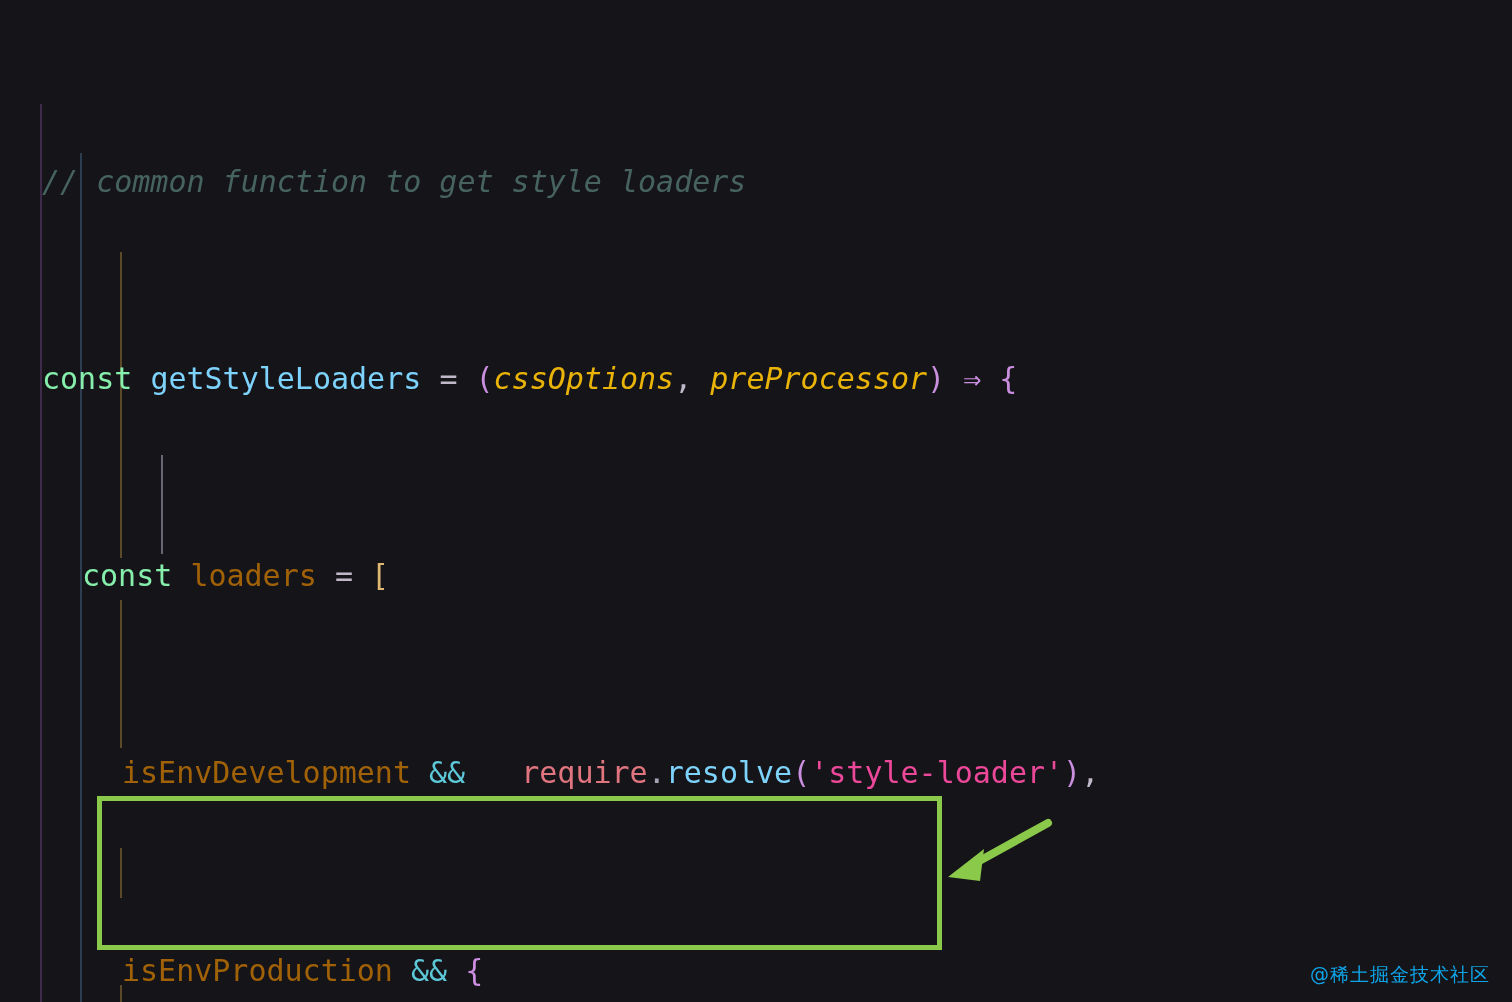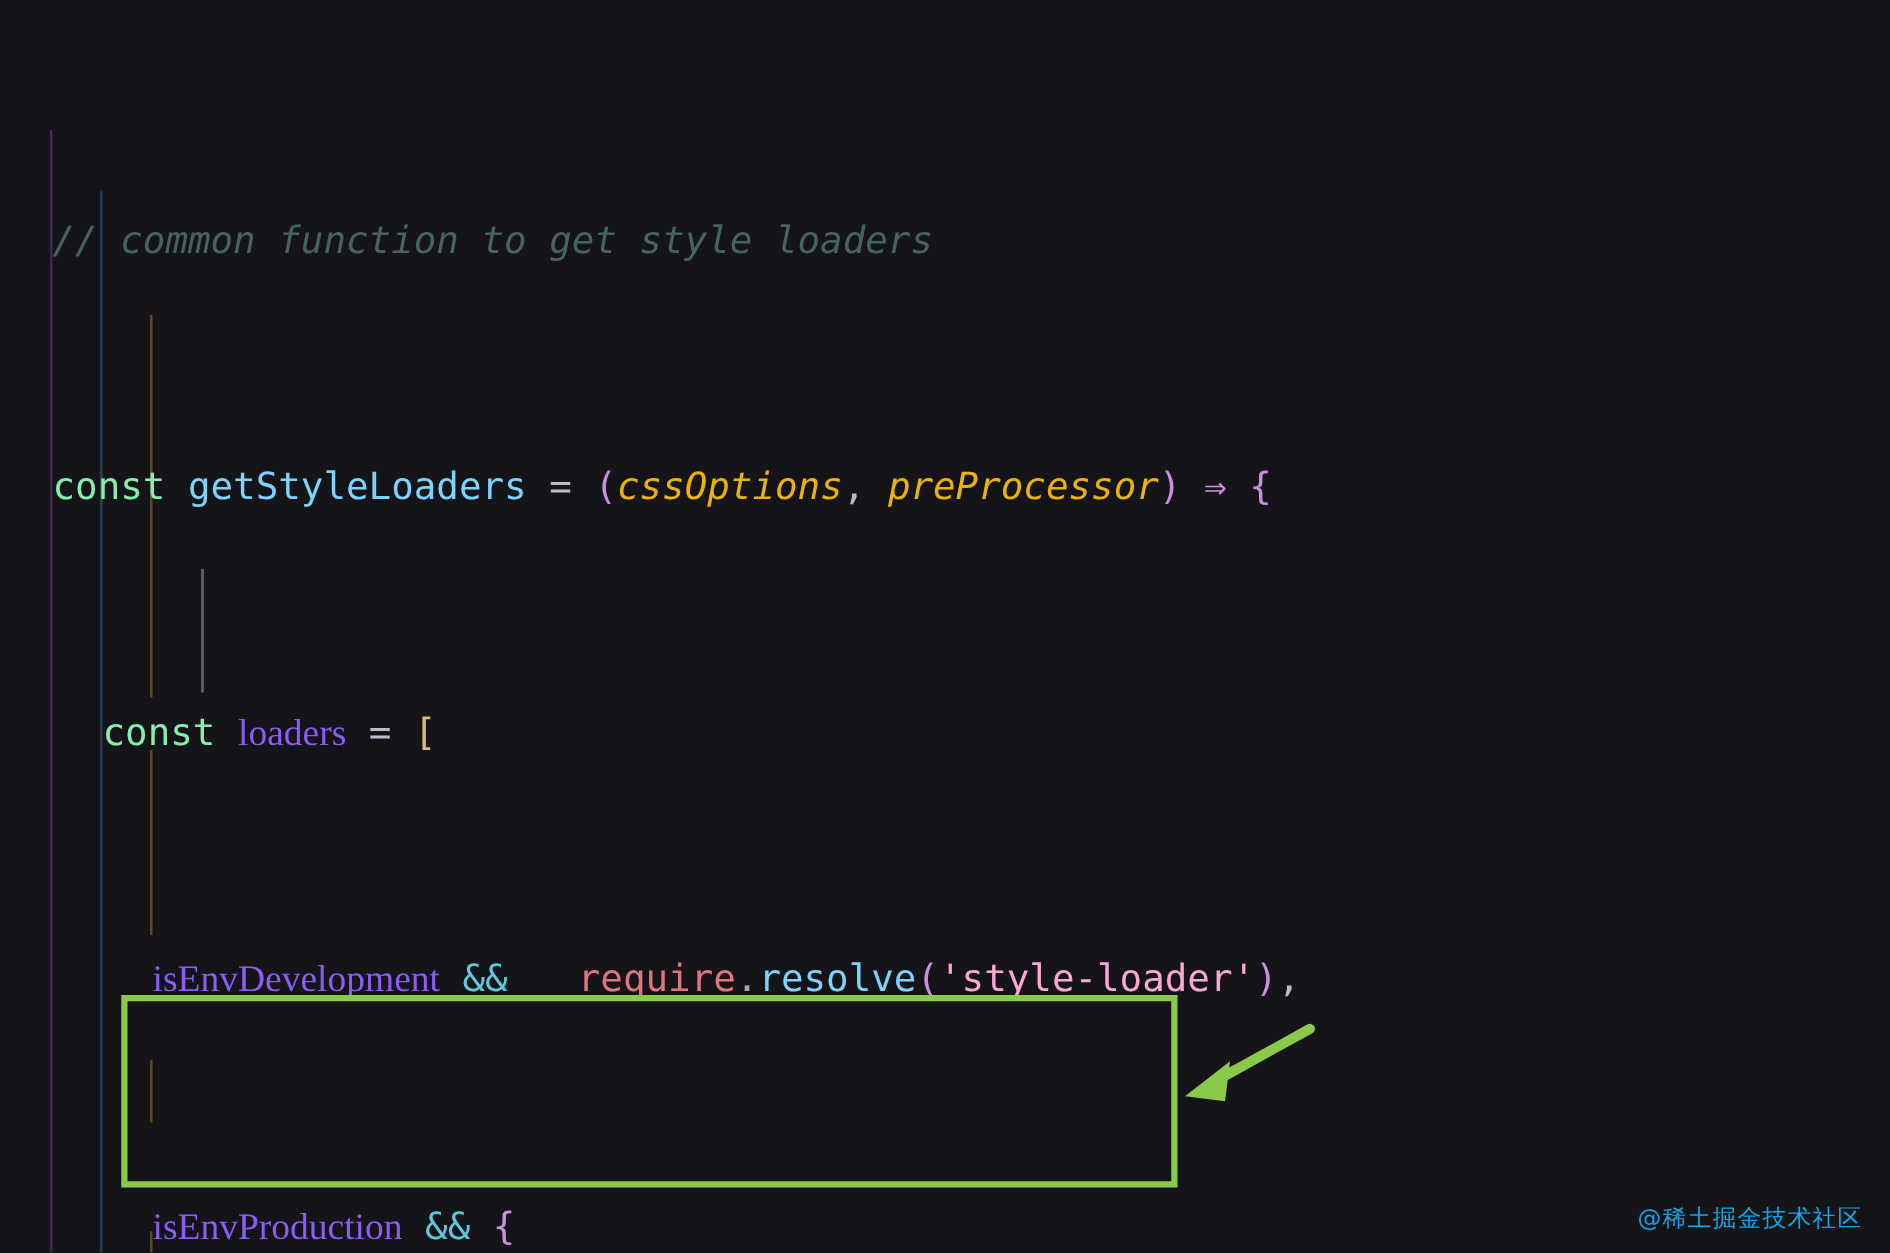--- a/index.html
+++ b/index.html
@@ -20,39 +20,39 @@
   #code {
     position: absolute;
     left: 0;
     top: 0;
     width: 1512px;
     height: 1002px;
     font-size: 30px;
     line-height: 49.3px;
     letter-spacing: 0px;
     white-space: pre;
-    padding-top: 20px;
+    padding-top: 9px;
     box-sizing: border-box;
   }
   .ln {
     height: 49.3px;
     white-space: pre;
     position: relative;
   }
 
   
   .cmt   { color: #46635f; font-style: italic; font-family: "DejaVu Sans Mono", monospace; }
   .kw    { color: #86efac; }
   .fn    { color: #7dd3fc; }
   .op    { color: #bfb9c9; }
   .par   { color: #eab308; font-style: italic; }
   .prop  { color: #e0757f; margin-left: 38px; }
-  .ident { color: #8b5cf6; font-family: Liberation Serif, serif; }
+  .ident { color: #a16207; }
   .amp   { color: #5cc8d8; }
-  .str   { color: #f9a8d4; }
+  .str   { color: #ec4899; }
   .brk1  { color: #cb8fe0; }
   .brk2  { color: #e0b872; }
   .punct { color: #bfb9c9; }
   .dot   { color: #a9a2b5; }
   .arrow { color: #cb8fe0; }
 
   
   .guide {
     position: absolute;
     width: 2px;

